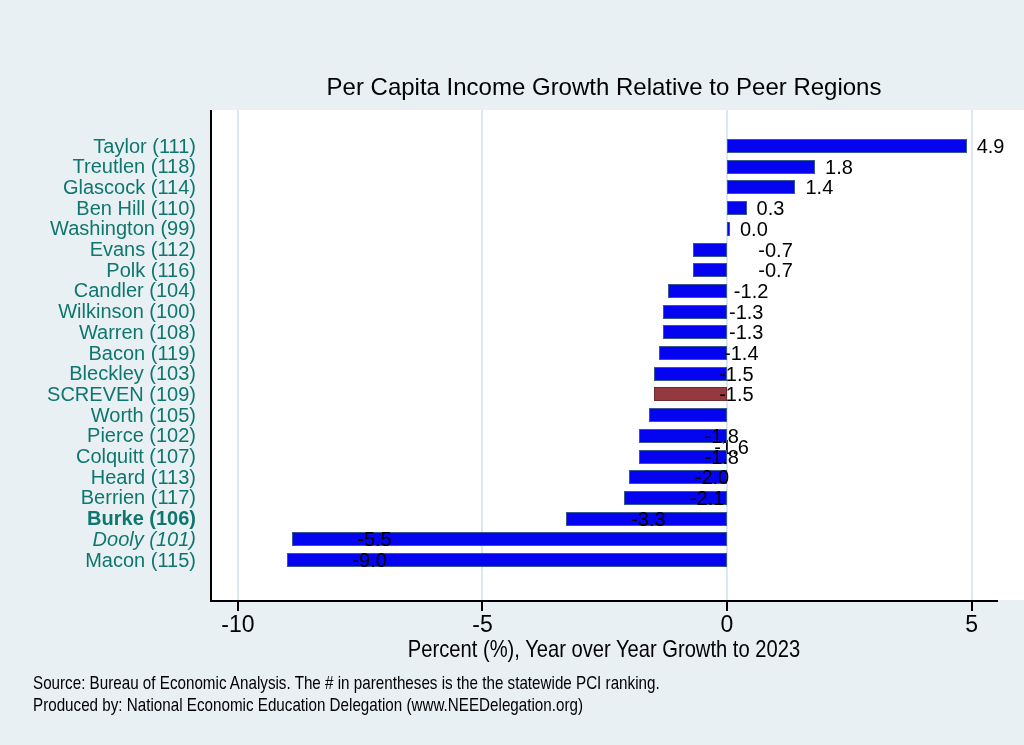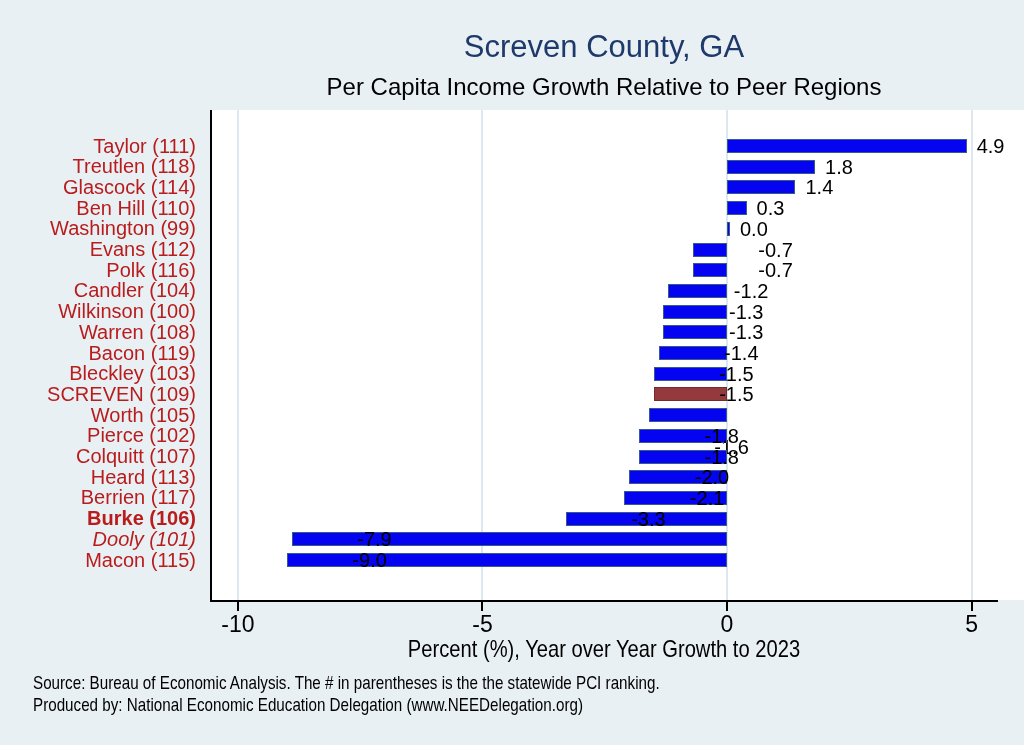--- a/index.html
+++ b/index.html
@@ -34,21 +34,21 @@
     background:#0404f0;border:1px solid #37598c;
   }
   .bar.highlight{background:#943a3e;border-color:#6e2d30;}
   .value-label{
     position:absolute;height:22px;line-height:22px;
     font-size:20px;color:#000;white-space:nowrap;
   }
   .y-label{
     position:absolute;width:196px;left:0;
     text-align:right;font-size:20px;height:21px;line-height:21px;
-    color:#b91c1c;white-space:nowrap;
+    color:#0f766e;white-space:nowrap;
   }
   .axis-line-y{
     position:absolute;left:210px;top:110px;width:2px;height:492px;background:#000;
   }
   .axis-line-x{
     position:absolute;left:210px;top:600px;width:788px;height:2px;background:#000;
   }
   .x-tick{
     position:absolute;top:602px;width:2px;height:9px;background:#000;
   }
@@ -64,21 +64,20 @@
   .caption{
     position:absolute;left:33px;top:672px;
     font-size:19px;line-height:22px;color:#000;white-space:nowrap;
     transform:scaleX(0.80);transform-origin:0 0;
   }
 </style>
 </head>
 <body>
 
 <div id="figure">
-  <div class="title">Screven County, GA</div>
   <div class="subtitle">Per Capita Income Growth Relative to Peer Regions</div>
 
   <div class="plot-area" id="plot-area">
       <div class="gridline" style="left: 25.9011px;"></div>
       <div class="gridline" style="left: 270.456px;"></div>
       <div class="gridline" style="left: 515.011px;"></div>
       <div class="gridline" style="left: 759.566px;"></div>
       <div class="bar" style="top: 29px; left: 516.011px; width: 239.664px;"></div>
       <div class="value-label" style="top: 25px; left: 765.675px;">4.9</div>
       <div class="bar" style="top: 49.7px; left: 516.011px; width: 88.0398px;"></div>
@@ -111,21 +110,21 @@
       <div class="value-label" style="top: 314.8px; right: 368.029px;">-1.8</div>
       <div class="bar" style="top: 339.5px; left: 427.971px; width: 88.0398px;"></div>
       <div class="value-label" style="top: 335.5px; right: 368.029px;">-1.8</div>
       <div class="bar" style="top: 360.2px; left: 418.189px; width: 97.822px;"></div>
       <div class="value-label" style="top: 356.2px; right: 377.811px;">-2.0</div>
       <div class="bar" style="top: 380.9px; left: 413.298px; width: 102.713px;"></div>
       <div class="value-label" style="top: 376.9px; right: 382.702px;">-2.1</div>
       <div class="bar" style="top: 401.6px; left: 354.605px; width: 161.406px;"></div>
       <div class="value-label" style="top: 397.6px; right: 441.395px;">-3.3</div>
       <div class="bar" style="top: 422.3px; left: 80.7032px; width: 435.308px;"></div>
-      <div class="value-label" style="top: 418.3px; right: 715.297px;">-7.9</div>
+      <div class="value-label" style="top: 418.3px; right: 715.297px;">-5.5</div>
       <div class="bar" style="top: 443px; left: 75.8121px; width: 440.199px;"></div>
       <div class="value-label" style="top: 439px; right: 720.188px;">-9.0</div>
     </div>
 
   <div id="y-labels">
       <div class="y-label" style="top: 135.5px;">Taylor (111)</div>
       <div class="y-label" style="top: 156.2px;">Treutlen (118)</div>
       <div class="y-label" style="top: 176.9px;">Glascock (114)</div>
       <div class="y-label" style="top: 197.6px;">Ben Hill (110)</div>
       <div class="y-label" style="top: 218.3px;">Washington (99)</div>

